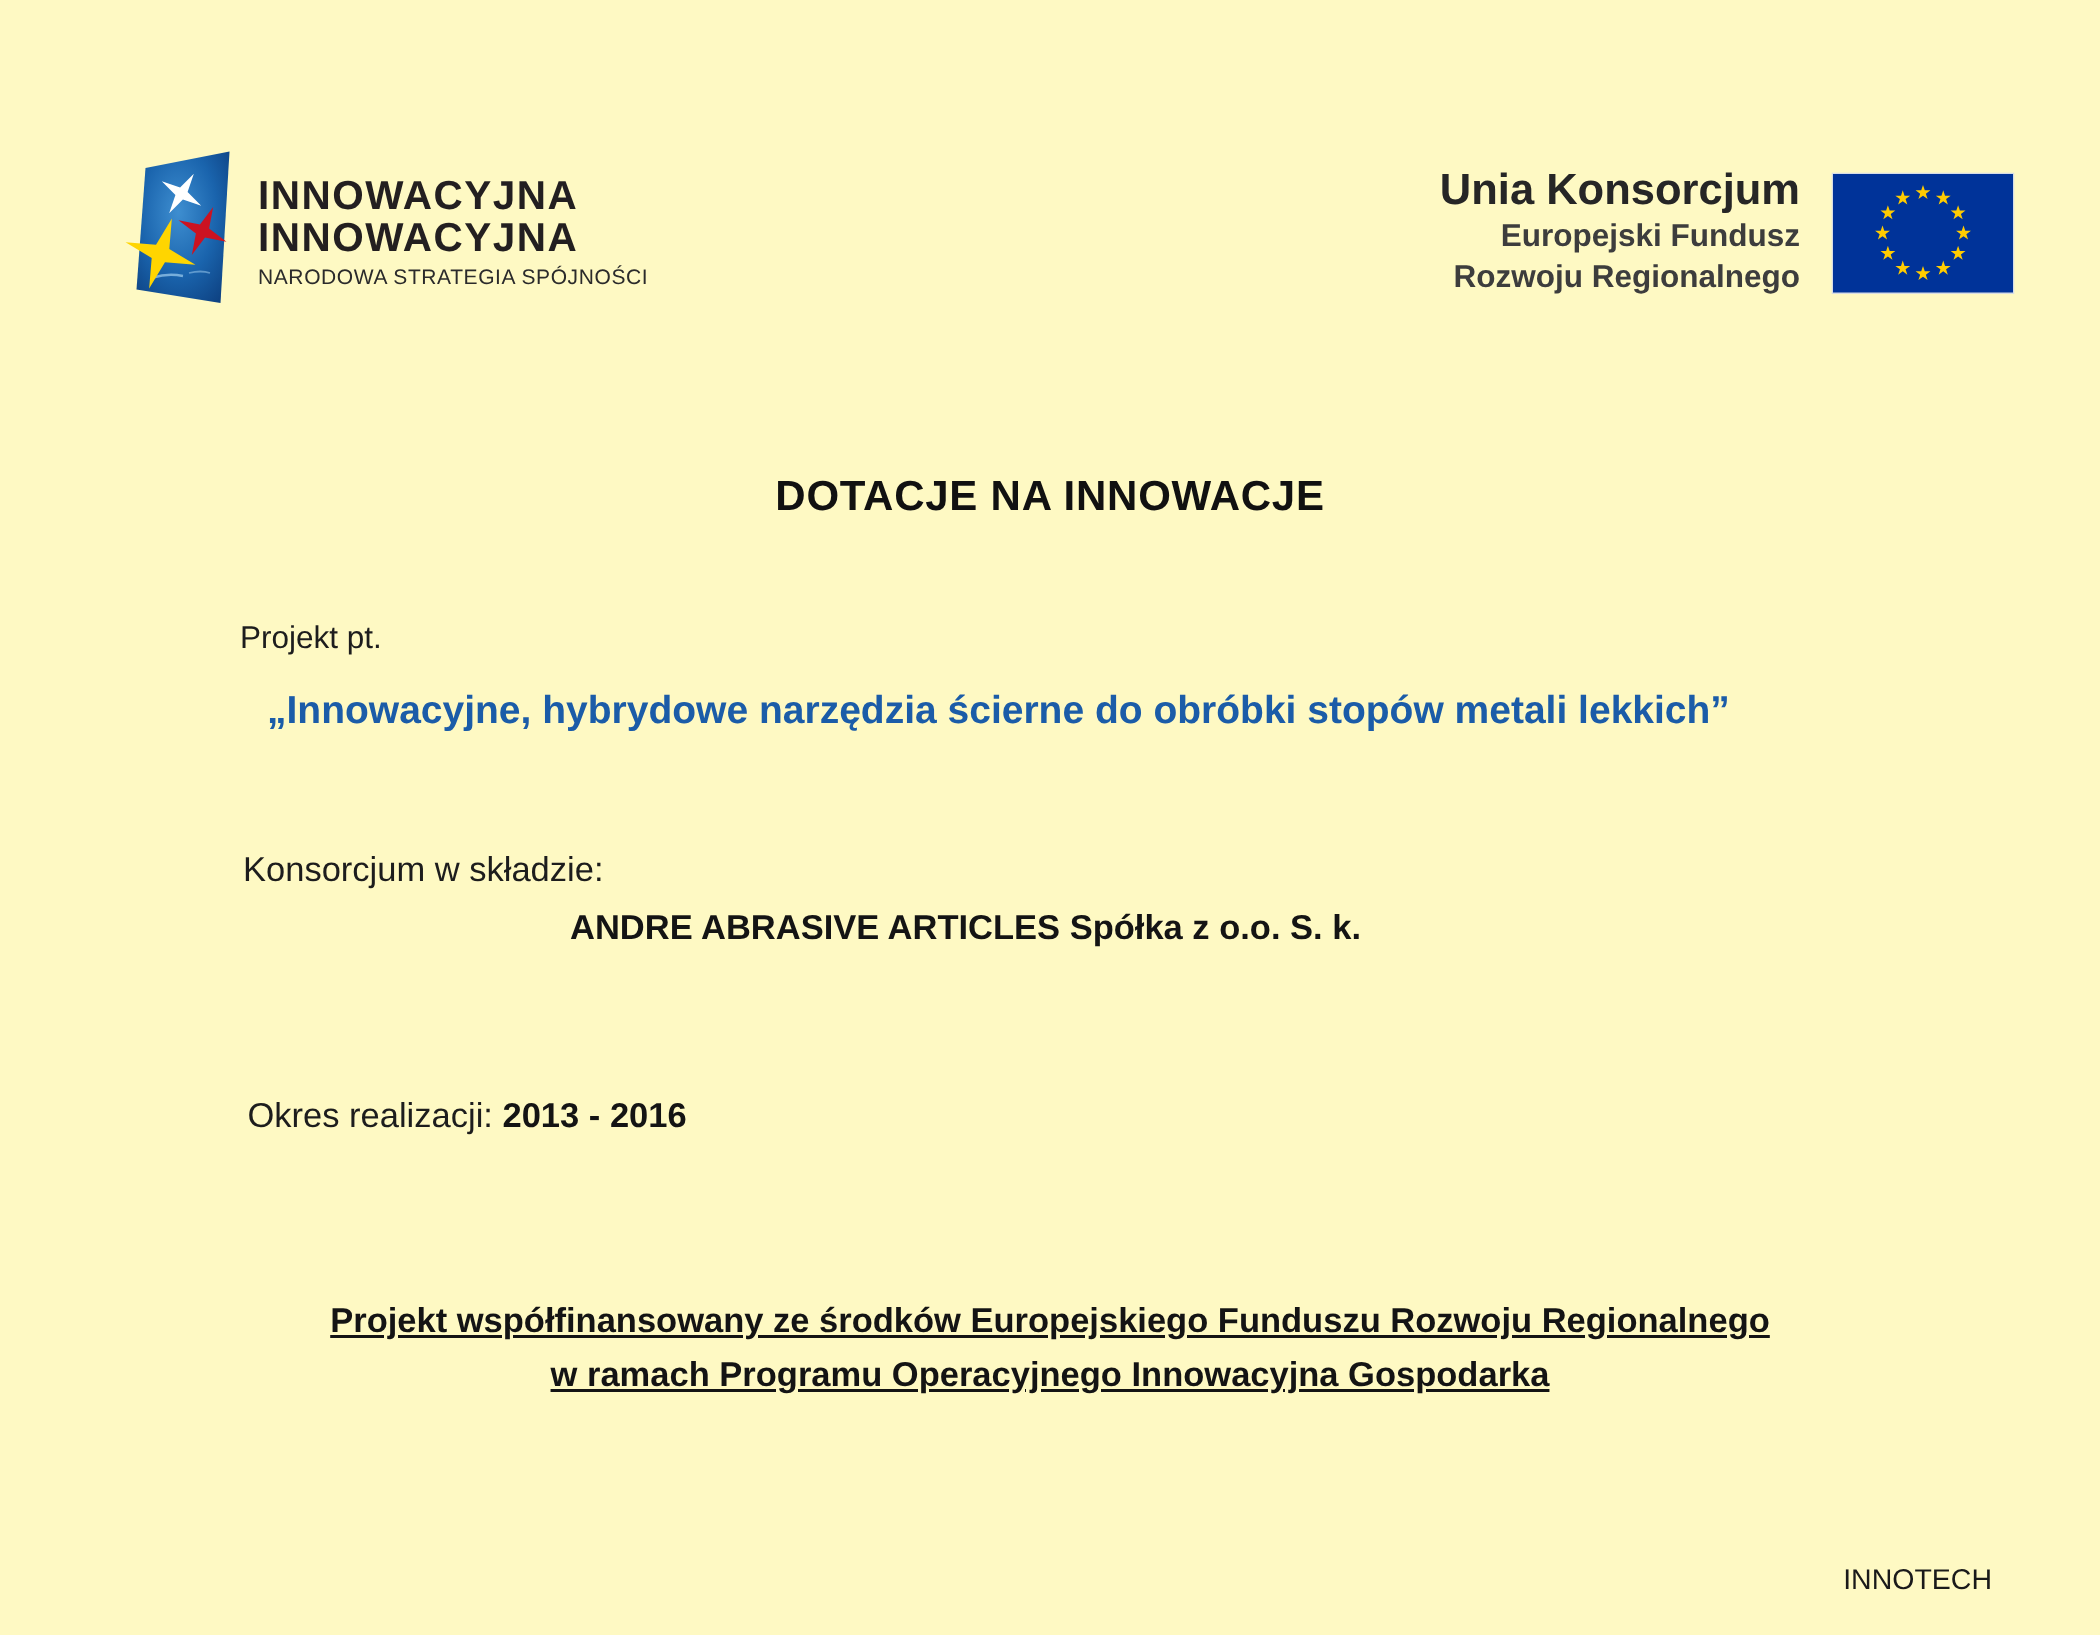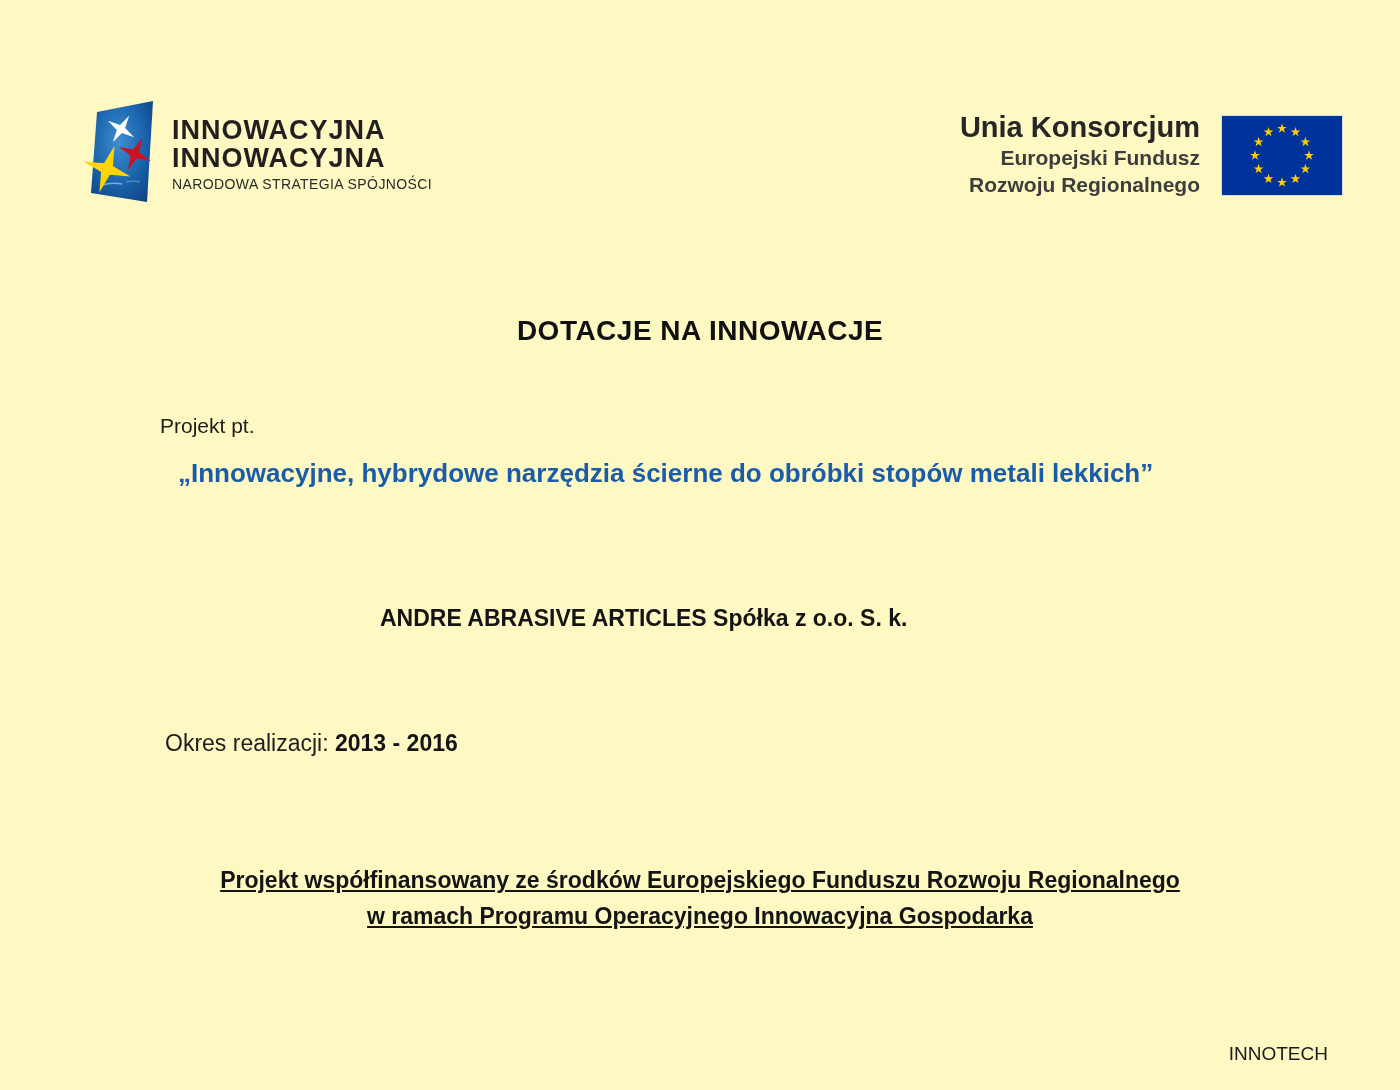--- a/index.html
+++ b/index.html
@@ -201,20 +201,21 @@
     <use href="#eustar" x="37.6" y="27"></use>
     <use href="#eustar" x="47.5" y="17.1"></use>
   </svg>
 
   <div class="heading">DOTACJE NA INNOWACJE</div>
 
   <div class="project-label">Projekt pt.</div>
 
   <div class="project-title">„Innowacyjne, hybrydowe narzędzia ścierne do obróbki stopów metali lekkich”</div>
 
+  <div class="consortium-label">Konsorcjum w składzie:</div>
 
   <div class="consortium-members">
     <div>ANDRE ABRASIVE ARTICLES Spółka z o.o. S. k.</div>
   </div>
 
   <div class="period">
     <span>Okres realizacji:</span>
     <span class="period-value">2013 - 2016</span>
   </div>
 

